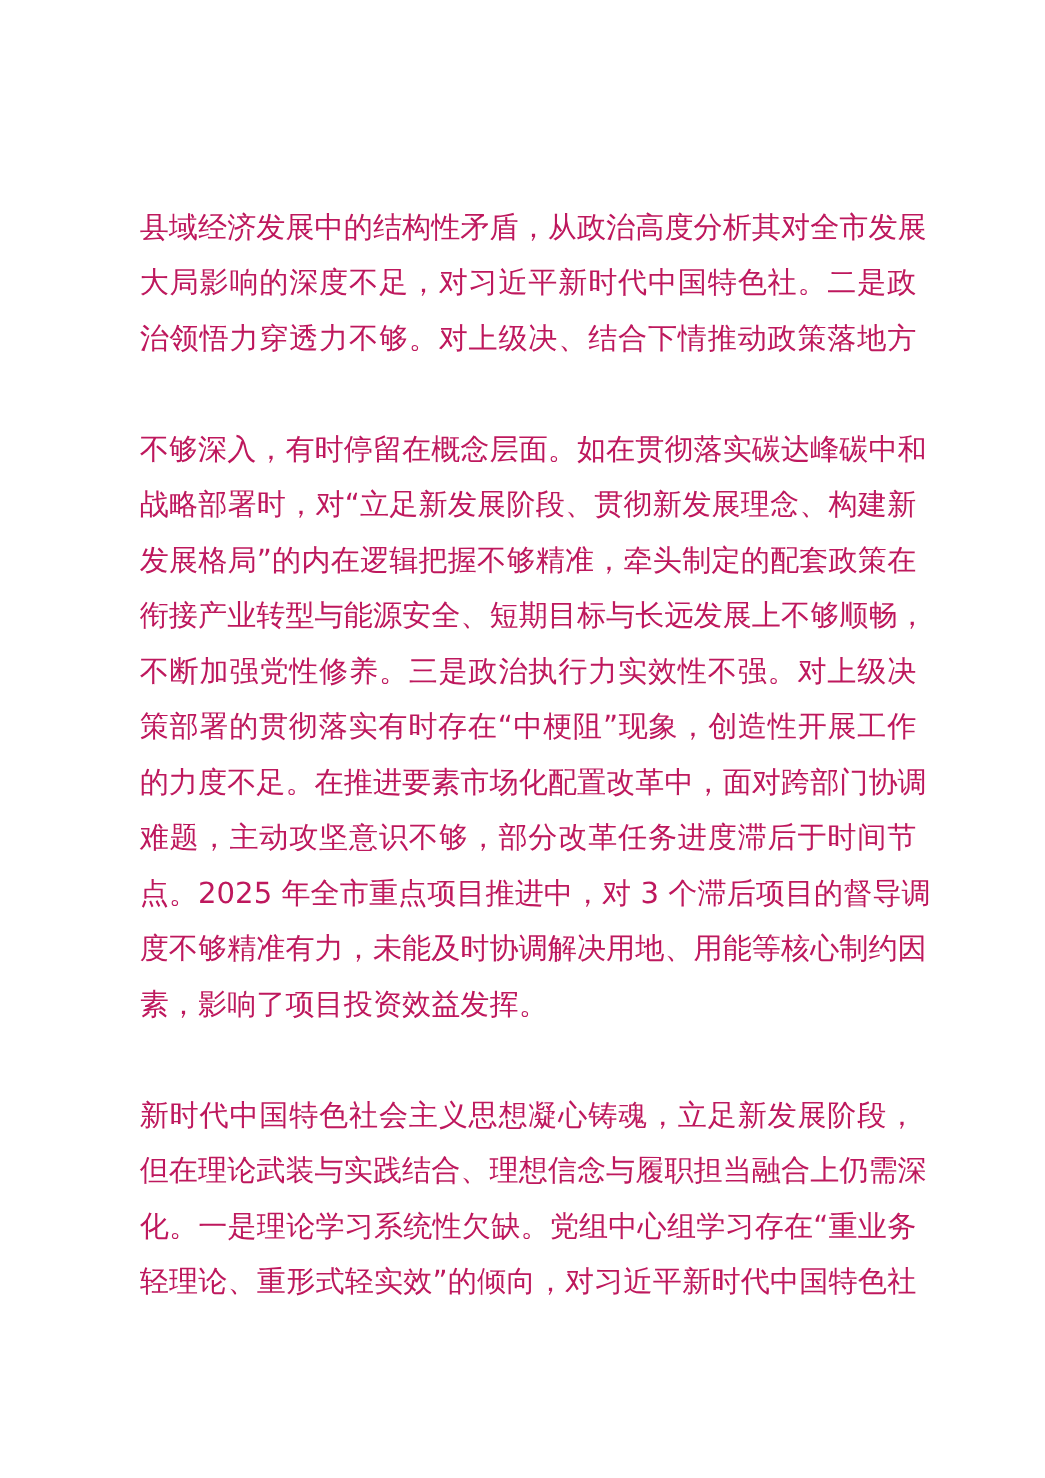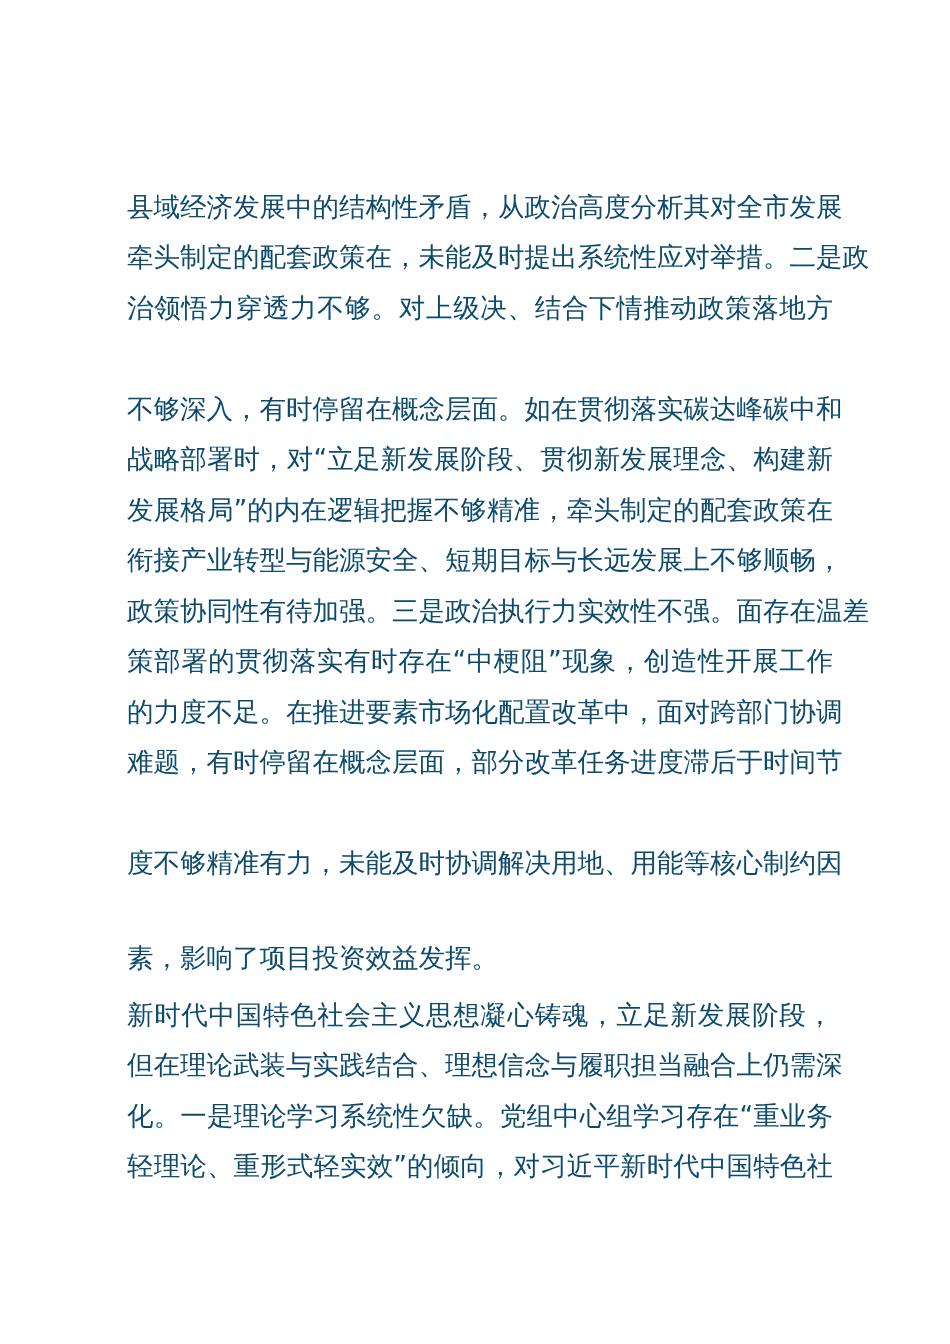--- a/index.html
+++ b/index.html
@@ -8,42 +8,43 @@
       position: absolute; left: 0; top: 0; width: 950px; height: 1344px; background: #ffffff;
     }
     .line {
       position: absolute;
       left: 127px;
       width: 706px;
       height: 40px;
       line-height: 40px;
       font-family: "DejaVu Sans", sans-serif;
       font-size: 26.5px;
-      color: #0c4a6e;
+      color: #be185d;
       white-space: nowrap;
       text-align: justify;
       text-align-last: justify;
       letter-spacing: 0;
     }
-    .line.last { text-align-last: left; margin-top: 44px; }
+    .line.last { text-align-last: left; }
   </style>
 </head>
 <body>
 
 <div class="page">
   <div class="line" style="top:187px">县域经济发展中的结构性矛盾，从政治高度分析其对全市发展</div>
-  <div class="line" style="top:237px">牵头制定的配套政策在，未能及时提出系统性应对举措。二是政</div>
+  <div class="line" style="top:237px">大局影响的深度不足，对习近平新时代中国特色社。二是政</div>
   <div class="line" style="top:288px">治领悟力穿透力不够。对上级决、结合下情推动政策落地方</div>
   <div class="line" style="top:389px">不够深入，有时停留在概念层面。如在贯彻落实碳达峰碳中和</div>
   <div class="line" style="top:439px">战略部署时，对“立足新发展阶段、贯彻新发展理念、构建新</div>
   <div class="line" style="top:490px">发展格局”的内在逻辑把握不够精准，牵头制定的配套政策在</div>
   <div class="line" style="top:540px">衔接产业转型与能源安全、短期目标与长远发展上不够顺畅，</div>
-  <div class="line" style="top:591px">政策协同性有待加强。三是政治执行力实效性不强。面存在温差</div>
+  <div class="line" style="top:591px">不断加强党性修养。三是政治执行力实效性不强。对上级决</div>
   <div class="line" style="top:641px">策部署的贯彻落实有时存在“中梗阻”现象，创造性开展工作</div>
   <div class="line" style="top:692px">的力度不足。在推进要素市场化配置改革中，面对跨部门协调</div>
-  <div class="line" style="top:742px">难题，有时停留在概念层面，部分改革任务进度滞后于时间节</div>
+  <div class="line" style="top:742px">难题，主动攻坚意识不够，部分改革任务进度滞后于时间节</div>
+  <div class="line" style="top:793px">点。2025 年全市重点项目推进中，对 3 个滞后项目的督导调</div>
   <div class="line" style="top:843px">度不够精准有力，未能及时协调解决用地、用能等核心制约因</div>
   <div class="line last" style="top:894px">素，影响了项目投资效益发挥。</div>
   <div class="line" style="top:995px">新时代中国特色社会主义思想凝心铸魂，立足新发展阶段，</div>
   <div class="line" style="top:1096px">化。一是理论学习系统性欠缺。党组中心组学习存在“重业务</div>
   <div class="line" style="top:1045px">但在理论武装与实践结合、理想信念与履职担当融合上仍需深</div>
   <div class="line" style="top:1146px">轻理论、重形式轻实效”的倾向，对习近平新时代中国特色社</div>
 </div>
 
 </body></html>

